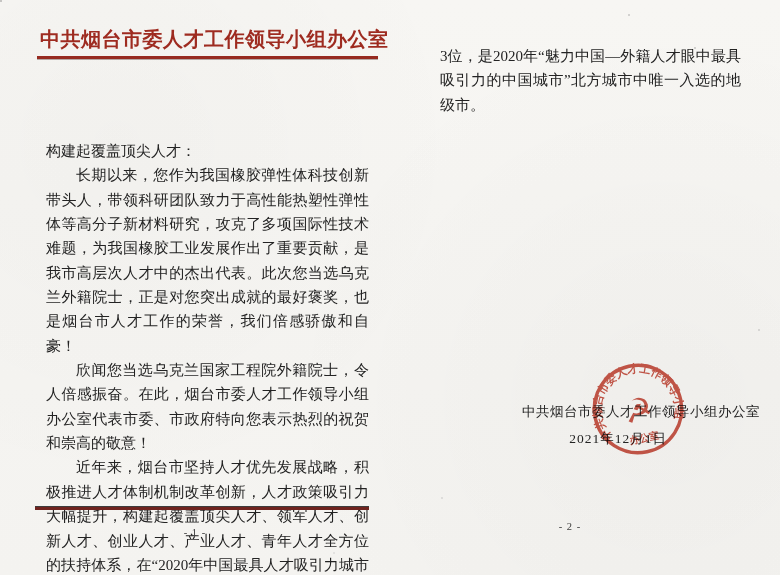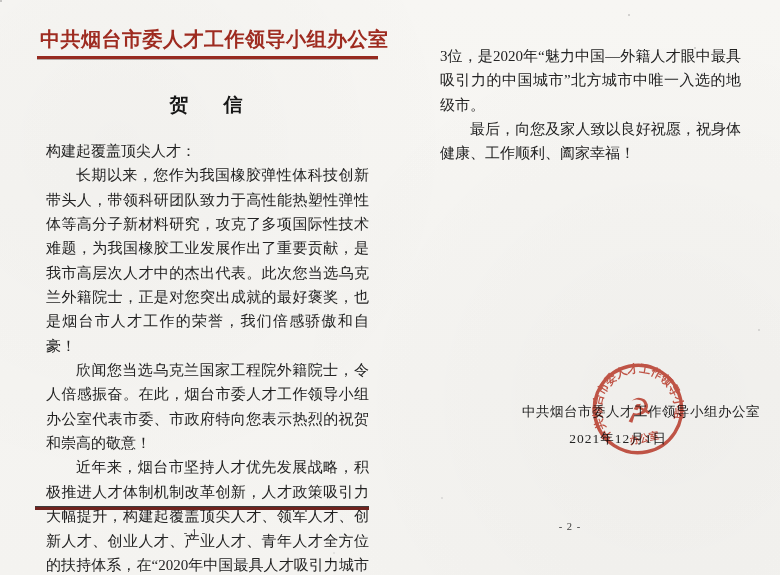--- a/index.html
+++ b/index.html
@@ -91,35 +91,33 @@
 </head>
 <body>
 
 <div class="scan">
 
   <div class="abs specks"></div>
 
   <div class="abs p1-header">中共烟台市委人才工作领导小组办公室</div>
   <div class="abs p1-rule"></div>
 
-  <div class="abs p1-title">贺　信</div>
 
   <div class="abs p1-body body-text">
     <p class="salutation no-indent">构建起覆盖顶尖人才：</p>
     <p>长期以来，您作为我国橡胶弹性体科技创新带头人，带领科研团队致力于高性能热塑性弹性体等高分子新材料研究，攻克了多项国际性技术难题，为我国橡胶工业发展作出了重要贡献，是我市高层次人才中的杰出代表。此次您当选乌克兰外籍院士，正是对您突出成就的最好褒奖，也是烟台市人才工作的荣誉，我们倍感骄傲和自豪！</p>
     <p>欣闻您当选乌克兰国家工程院外籍院士，令人倍感振奋。在此，烟台市委人才工作领导小组办公室代表市委、市政府特向您表示热烈的祝贺和崇高的敬意！</p>
     <p>近年来，烟台市坚持人才优先发展战略，积极推进人才体制机制改革创新，人才政策吸引力大幅提升，构建起覆盖顶尖人才、领军人才、创新人才、创业人才、产业人才、青年人才全方位的扶持体系，在“2020年中国最具人才吸引力城市百强榜”中，我市位列全国第37位、全省第</p>
   </div>
 
   <div class="abs p1-footer-rule"></div>
   <div class="abs page-num pg1-num">- 1 -</div>
 
   <div class="abs p2-body body-text">
     <p class="no-indent">3位，是2020年“魅力中国—外籍人才眼中最具吸引力的中国城市”北方城市中唯一入选的地级市。</p>
-    <p>最后，向您及家人致以良好祝愿，祝身体健康、工作顺利、阖家幸福！</p>
   </div>
 
   <div class="abs signature">中共烟台市委人才工作领导小组办公室</div>
   <div class="abs sign-date">2021年12月1日</div>
 
   <div class="abs seal">
     <svg viewBox="0 0 100 100" width="94" height="94">
       <circle cx="50" cy="50" r="46.5" fill="none" stroke="#c23b2b" stroke-width="3.6"></circle>
       <path id="sealArc" d="M 17.5,73 A 39.5,39.5 0 1 1 82.5,73" fill="none"></path>
       <text font-size="12" font-weight="bold" fill="#c23b2b" font-family="Liberation Serif, DejaVu Serif, serif">

